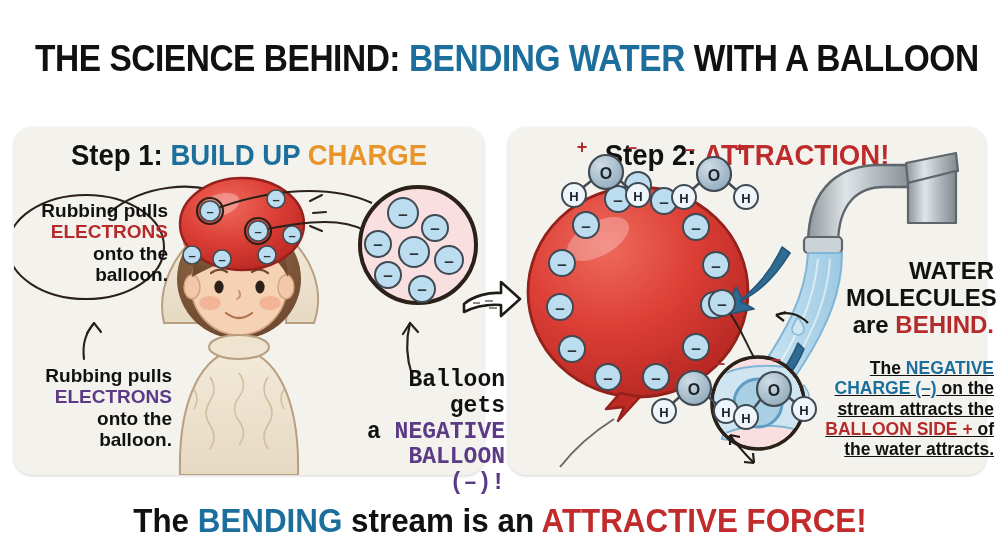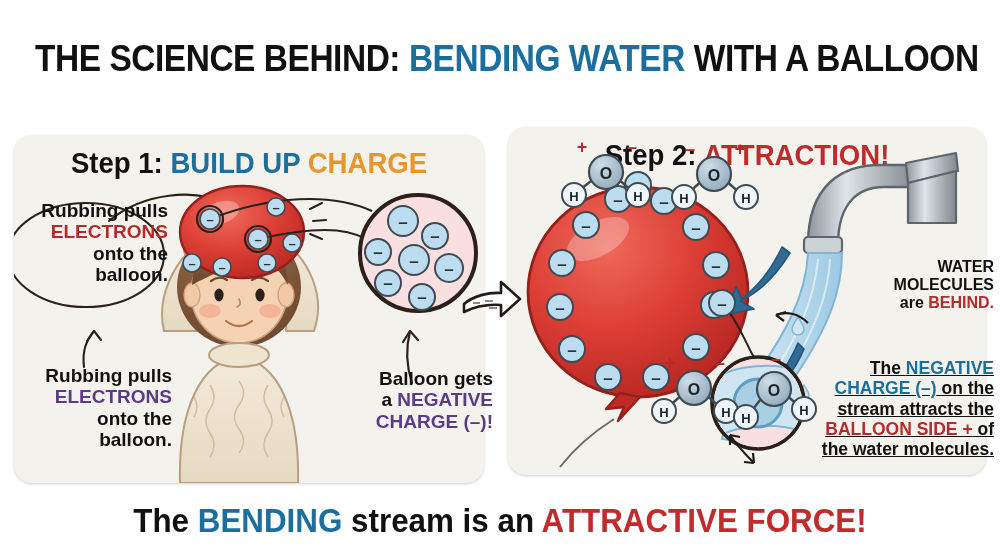--- a/index.html
+++ b/index.html
@@ -19,21 +19,21 @@
   }
   .t-blue{color:#1c6f9c;}
 
   
   .panel{
     position:absolute;top:127px;height:348px;
     background:#f4f2ed;border-radius:18px;
     box-shadow:0 1px 3px rgba(0,0,0,.18);
     overflow:hidden;
   }
-  #panel-left{left:14px;width:470px;margin-top:8px;}
+  #panel-left{left:14px;width:470px;}
   #panel-right{left:508px;width:478px;}
 
   .panel-heading{
     position:absolute;top:12px;width:100%;text-align:center;
     font-size:29px;font-weight:bold;color:#111;white-space:nowrap;
     transform:scaleX(0.95);
   }
   .h-blue{color:#1c6f9c;}
   .h-orange{color:#e8962b;}
   .h-red{color:#bd2b2b;}
@@ -42,22 +42,22 @@
   .callout{
     position:absolute;text-align:right;color:#111;
     font-weight:bold;line-height:1.12;
   }
   .c-red{color:#b52b2b;}
   .c-purple{color:#5b3a86;}
   .c-blue{color:#1c6f9c;}
 
   #callout-rub-top{left:18px;top:200px;width:150px;font-size:19px;z-index:6;}
   #callout-rub-bottom{left:12px;top:365px;width:160px;font-size:19px;z-index:6;}
-  #callout-balloon-negative{left:345px;top:368px;width:148px;font-size:19px;z-index:6;}
-  #callout-water-polar{left:846px;top:258px;width:148px;font-size:16px;z-index:6;}
+  #callout-balloon-negative{left:357px;top:368px;width:148px;font-size:23px;z-index:6;font-family:Liberation Mono, monospace;}
+  #callout-water-polar{left:846px;top:258px;width:148px;font-size:24px;z-index:6;}
   #callout-attraction{left:794px;top:358px;width:200px;font-size:17.5px;line-height:1.16;z-index:6;text-decoration:underline;}
 
   
   .banner{
     position:absolute;left:0;top:502px;width:1000px;text-align:center;
     font-size:33px;font-weight:bold;color:#111;white-space:nowrap;
     transform:scaleX(0.95);
   }
   .b-blue{color:#1c6f9c;}
   .b-red{color:#c22b2b;}
@@ -241,21 +241,21 @@
   <div class="callout" id="callout-rub-bottom">
     <div>Rubbing pulls</div>
     <div class="c-purple">ELECTRONS</div>
     <div>onto the</div>
     <div>balloon.</div>
   </div>
 
   <div class="callout" id="callout-balloon-negative">
     <div>Balloon gets</div>
     <div><span>a </span><span class="c-purple">NEGATIVE</span></div>
-    <div class="c-purple">CHARGE (–)!</div>
+    <div class="c-purple">BALLOON (–)!</div>
   </div>
 
   <svg class="arrow-between" viewBox="0 0 62 52">
     <path d="M3,32 C12,24 28,20 40,21 L40,10 L59,27 L40,44 L40,33 C27,32 13,35 3,40 Z" fill="#ffffff" stroke="#1f1b17" stroke-width="2.6" stroke-linejoin="round"></path>
     <g stroke="#1f1b17" stroke-width="1.2" opacity=".85">
       <path d="M12,31 l7,0"></path>
         <path d="M18,34 l8,0"></path>
         <path d="M24,29 l8,0"></path>
         <path d="M28,36 l8,0"></path>
     </g>
@@ -465,20 +465,20 @@
     <div>WATER</div>
     <div>MOLECULES</div>
     <div><span>are </span><span class="c-red">BEHIND.</span></div>
   </div>
 
   <div class="callout" id="callout-attraction">
     <div><span>The </span><span class="c-blue">NEGATIVE</span></div>
     <div><span class="c-blue">CHARGE (–)</span><span> on the</span></div>
     <div>stream attracts the</div>
     <div><span class="c-red">BALLOON SIDE +</span><span> of</span></div>
-    <div>the water molecules.</div>
+    <div>the water attracts.</div>
   </div>
 
   <div class="banner">
     <span>The </span><span class="b-blue">BENDING</span><span> stream is an </span><span class="b-red">ATTRACTIVE FORCE!</span>
   </div>
 
 </div>
 
 </body></html>

